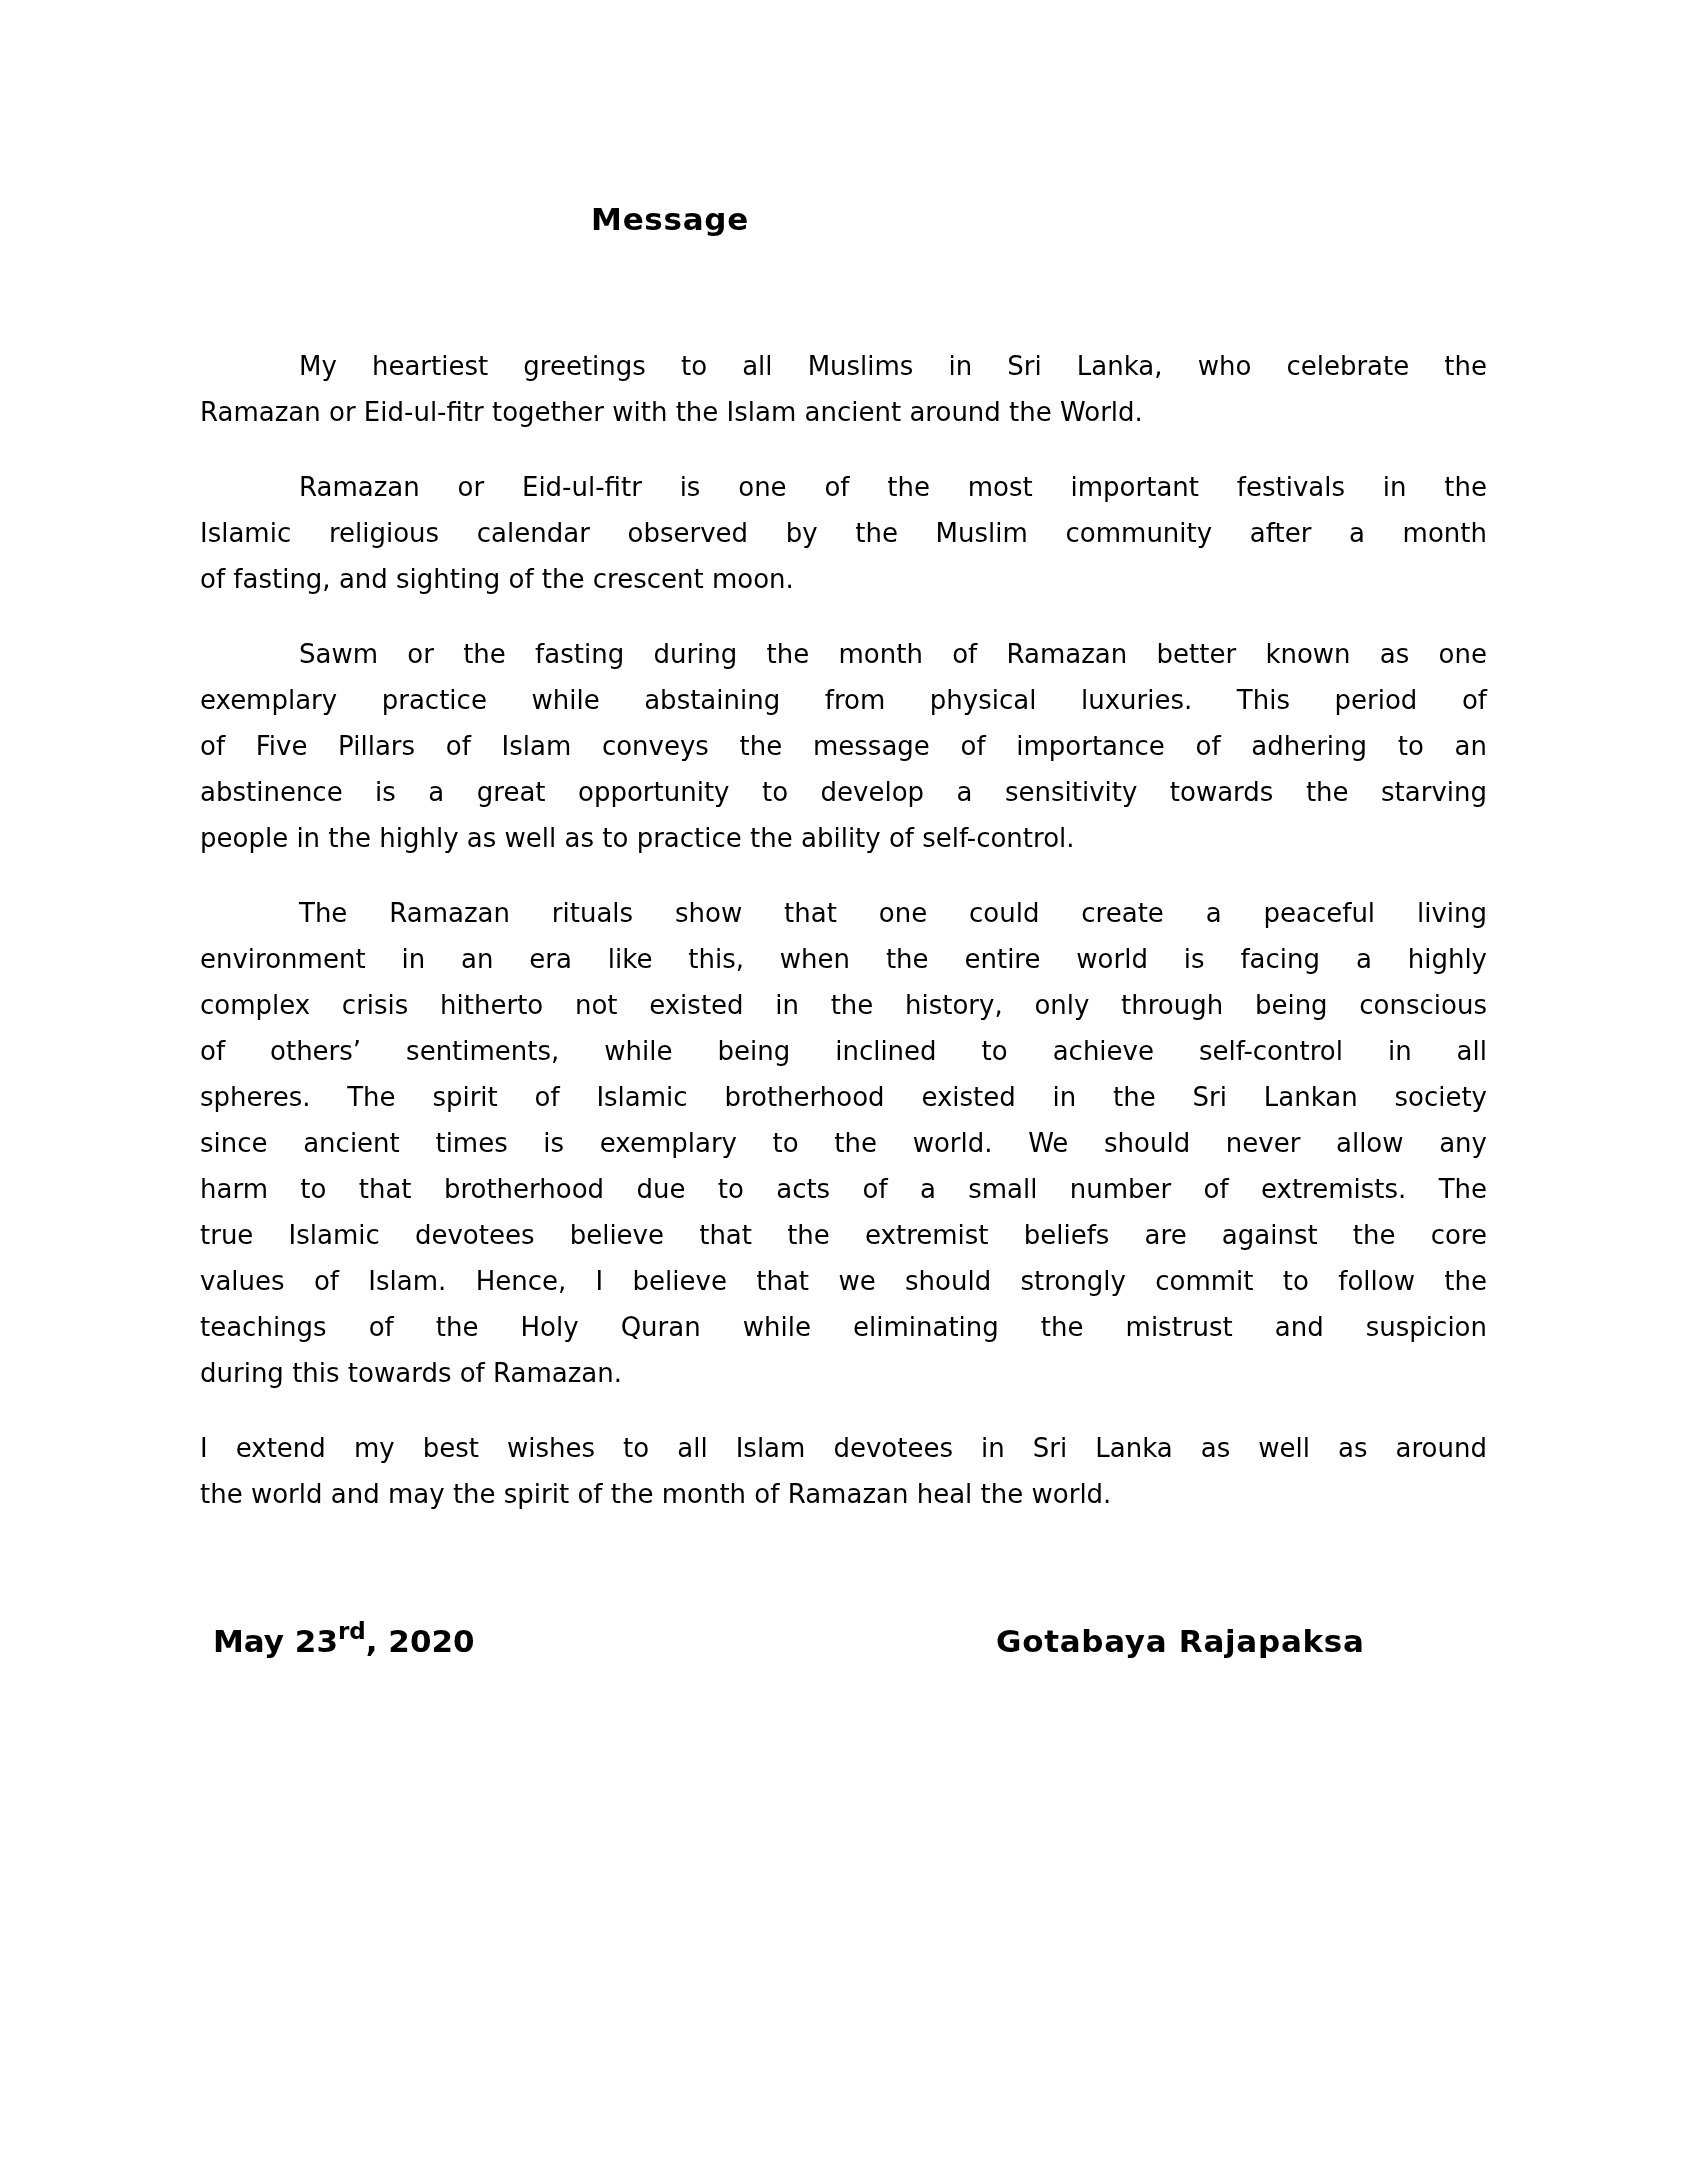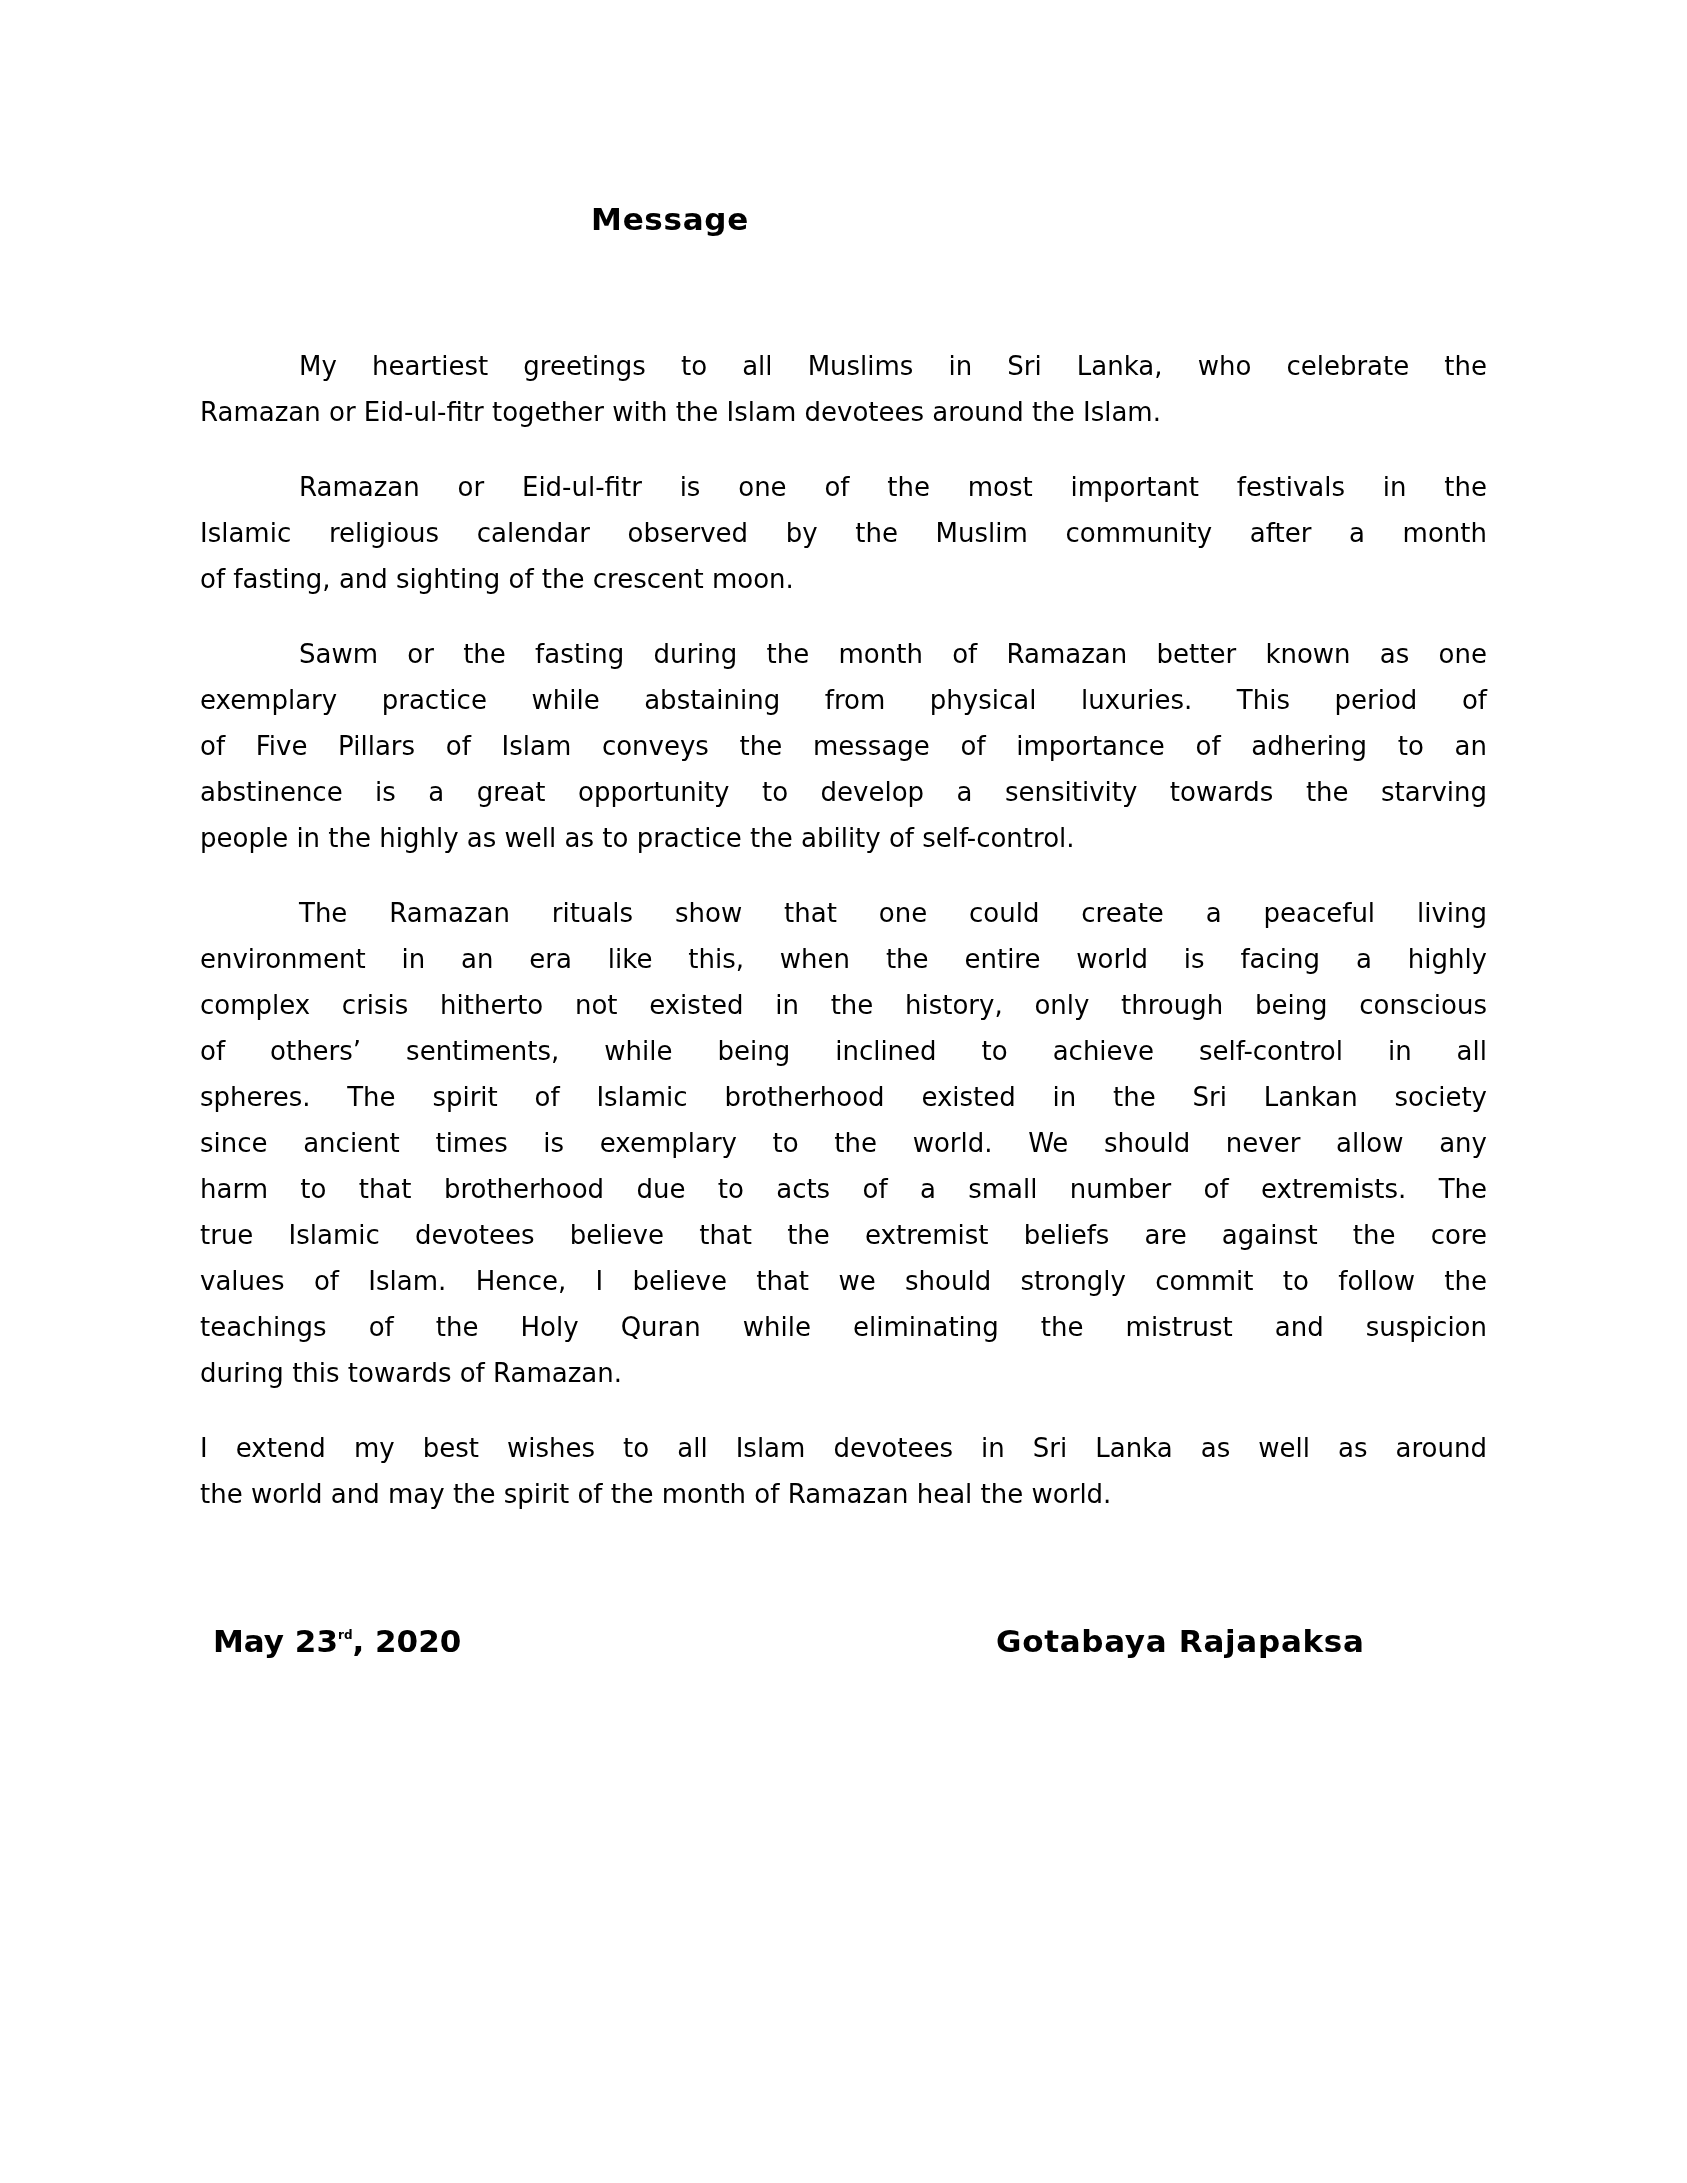--- a/index.html
+++ b/index.html
@@ -23,33 +23,33 @@
     display: block; white-space: nowrap; height: 46px;
     text-align: justify; text-align-last: justify;
   }
   .line.last { text-align: left; text-align-last: left; }
   .line.indent { padding-left: 99px; }
   .sign-row {
     position: absolute; top: 1618px; left: 0; width: 1687px;
     font-weight: bold; font-size: 31px; line-height: 46px;
   }
   .date { position: absolute; left: 213px; white-space: nowrap; }
-  .date sup { font-size: 12px; vertical-align: 13.2px; line-height: 0; }
+  .date sup { font-size: 23px; vertical-align: 13.2px; line-height: 0; }
   .signature { position: absolute; left: 996px; white-space: nowrap; letter-spacing: 0.7px; text-align: right; }
 </style>
 </head>
 <body>
 
 <div class="page">
   <div class="title">Message</div>
 
   <div class="body">
     <div class="para">
       <span class="line indent">My heartiest greetings to all Muslims in Sri Lanka, who celebrate the</span>
-      <span class="line last">Ramazan or Eid-ul-fitr together with the Islam devotees around the Islam.</span>
+      <span class="line last">Ramazan or Eid-ul-fitr together with the Islam ancient around the World.</span>
     </div>
     <div class="para">
       <span class="line indent">Ramazan or Eid-ul-fitr is one of the most important festivals in the</span>
       <span class="line">Islamic religious calendar observed by the Muslim community after a month</span>
       <span class="line last">of fasting, and sighting of the crescent moon.</span>
     </div>
     <div class="para">
       <span class="line indent">Sawm or the fasting during the month of Ramazan better known as one</span>
       <span class="line">exemplary practice while abstaining from physical luxuries. This period of</span>
       <span class="line">of Five Pillars of Islam conveys the message of importance of adhering to an</span>

